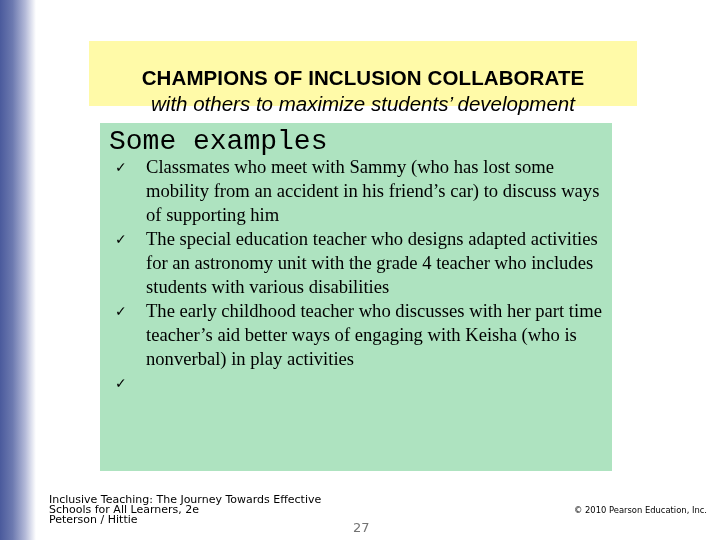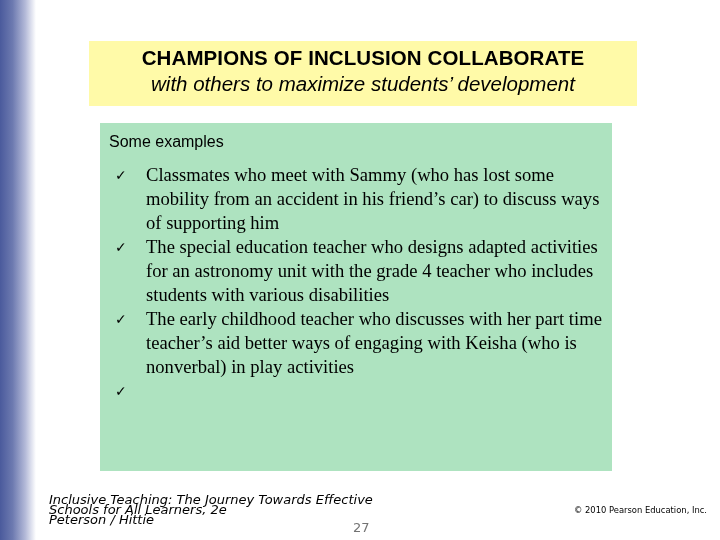--- a/index.html
+++ b/index.html
@@ -10,60 +10,60 @@
     }
     .side-stripe {
       position: absolute; left: 0; top: 0; width: 36px; height: 540px;
       background: linear-gradient(to right, #4a5a9c 0%, #6d7ab0 35%, #b3b9d8 70%, #ffffff 100%);
     }
     .title-box {
       position: absolute; left: 89px; top: 41px; width: 548px; height: 65px;
       background: #fffaa8;
       text-align: center;
       box-sizing: border-box;
-      padding-top: 4px;
+      padding-top: 24px;
     }
     .title-line1 {
       font-family: "Liberation Sans", sans-serif;
       font-weight: bold; font-size: 20.5px; color: #000;
       line-height: 26px; letter-spacing: 0.1px;
     }
     .title-line2 {
       font-family: Liberation Sans, sans-serif;
       font-style: italic; font-size: 20.5px; color: #000;
       line-height: 26px;
     }
     .content-box {
       position: absolute; left: 100px; top: 123px; width: 512px; height: 348px;
       background: #aee3c0;
       box-sizing: border-box;
       padding: 6px 0 0 9px;
     }
     .section-heading {
-      font-family: Liberation Sans, sans-serif;
-      font-size: 16px; color: #000; line-height: 26px;
-      margin-bottom: 8px;
+      font-family: Liberation Mono, monospace;
+      font-size: 28px; color: #000; line-height: 26px;
+      margin-bottom: 0px;
     }
     .items { list-style: none; margin: 0; padding: 0; }
     .item {
       position: relative;
       padding-left: 37px;
       font-family: "Liberation Serif", serif;
       font-size: 18.6px; line-height: 24px; color: #000;
       padding-right: 8px;
     }
     .check {
       position: absolute; left: 6px; top: 0;
       font-family: "DejaVu Sans", sans-serif;
       font-size: 14px; line-height: 24px;
     }
     .footer-left {
       position: absolute; left: 49px; top: 495px;
       font-family: "DejaVu Sans", sans-serif;
-      font-size: 13px; line-height: 10px; color: #000; font-style: italic;
+      font-size: 11px; line-height: 10px; color: #000;
     }
     .page-number {
       position: absolute; left: 353px; top: 520px;
       font-family: "DejaVu Sans", sans-serif;
       font-size: 13px; color: #737373;
     }
     .footer-right {
       position: absolute; right: 13px; top: 504px;
       text-align: center;
       font-family: "DejaVu Sans", sans-serif;

